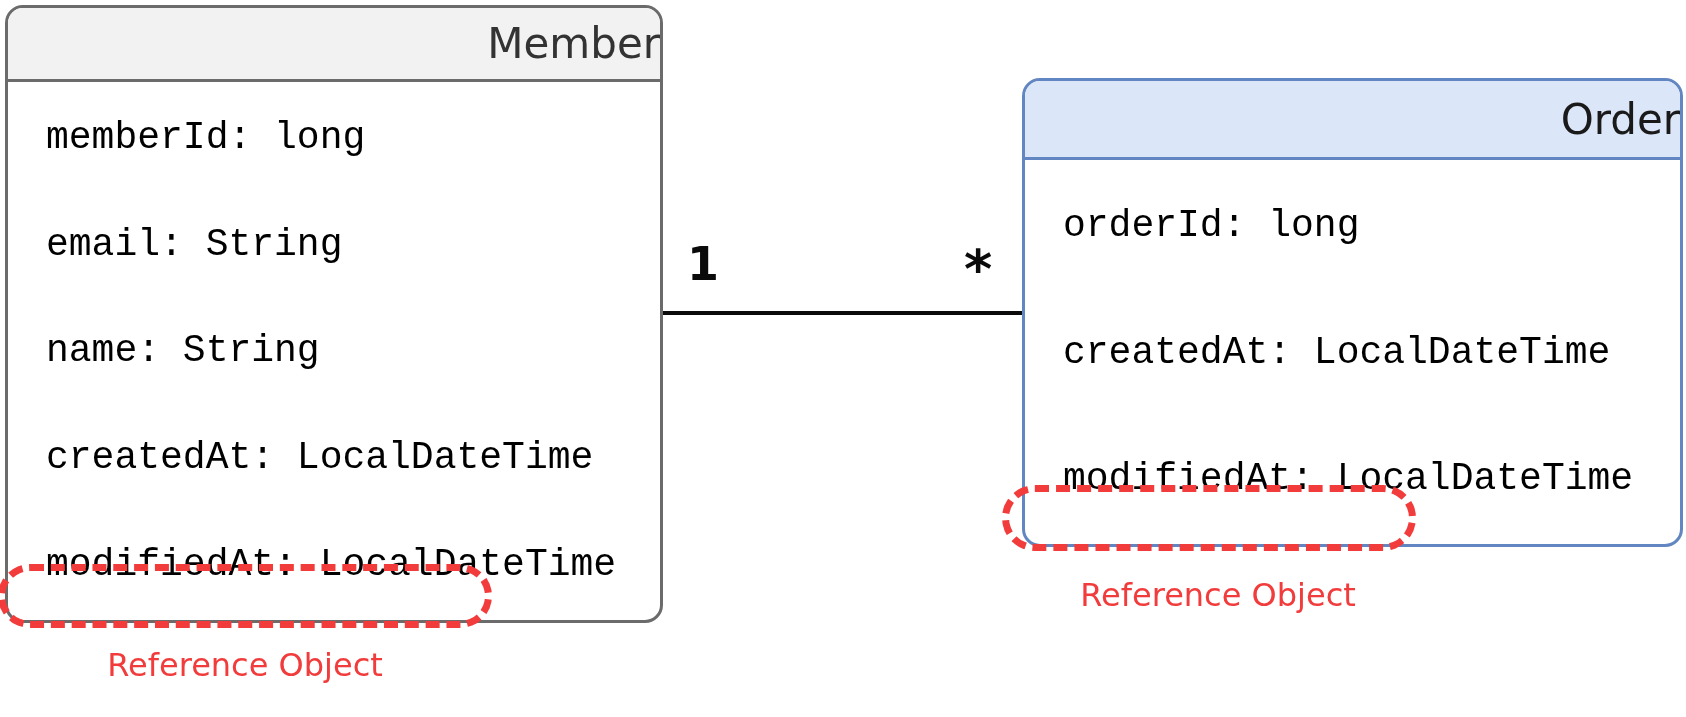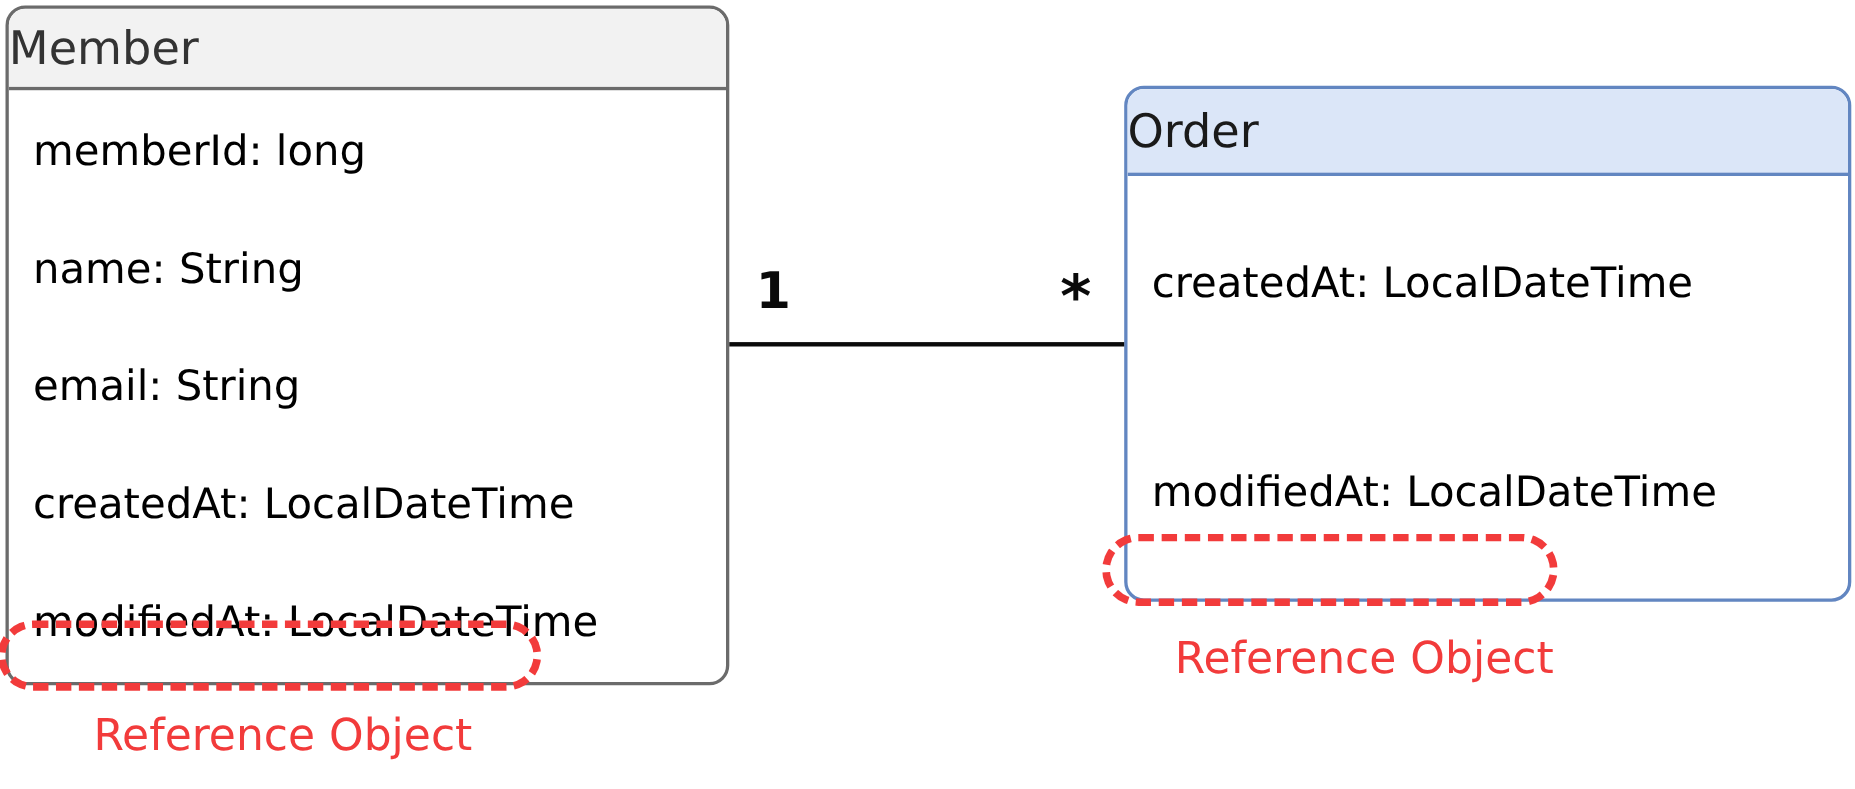--- a/index.html
+++ b/index.html
@@ -31,40 +31,41 @@
   }
   .entity.order {
     left: 1022px; top: 78px;
     width: 661px; height: 469px;
     border: 3px solid #6286c1;
   }
   .entity-header {
     flex: 0 0 auto;
     display: flex;
     align-items: center;
-    justify-content: flex-start;
+    justify-content: flex-end;
     font-size: 42px;
     color: #333333;
   }
   .entity.member .entity-header {
     height: 71px;
     background: #f2f2f2;
     border-bottom: 3px solid #6b6b6b;
   }
   .entity.order .entity-header {
     height: 76px;
     background: #dbe6f8;
     border-bottom: 3px solid #6286c1;
     color: #1a1a1a;
   }
   .entity-body {
     flex: 1 1 auto;
     display: flex;
     flex-direction: column;
-    padding: 2px 0;
+    padding: 2px 16px;
+    font-family: Liberation Mono, monospace;
   }
   .field {
     flex: 1 1 auto;
     display: flex;
     align-items: center;
     padding-left: 22px;
     font-size: 38px;
     color: #000000;
     white-space: nowrap;
   }
@@ -80,21 +81,21 @@
     left: -2px; top: 564px;
     width: 494px; height: 64px;
   }
   .pill-order {
     left: 1002px; top: 485px;
     width: 414px; height: 66px;
   }
   .annotation {
     position: absolute;
     color: #f23b3b;
-    font-size: 40px;
+    font-size: 32px;
     text-align: center;
     white-space: nowrap;
   }
   .annotation.member-annotation {
     left: 85px; top: 646px;
     width: 320px;
   }
   .annotation.order-annotation {
     left: 1068px; top: 576px;
     width: 300px;
@@ -127,32 +128,33 @@
 <body>
 
 <div class="canvas">
 
   <div class="entity member">
     <div class="entity-header">
       <span>Member</span>
     </div>
     <div class="entity-body">
       <div class="field">memberId: long</div>
+      <div class="field">email: String</div>
       <div class="field">name: String</div>
-      <div class="field">email: String</div>
       <div class="field">createdAt: LocalDateTime</div>
       <div class="field">modifiedAt: LocalDateTime</div>
     </div>
   </div>
 
   <div class="entity order">
     <div class="entity-header">
       <span>Order</span>
     </div>
     <div class="entity-body">
+      <div class="field">orderId: long</div>
       <div class="field">createdAt: LocalDateTime</div>
       <div class="field">modifiedAt: LocalDateTime</div>
     </div>
   </div>
 
   <div class="relationship-line"></div>
   <div class="cardinality left-card">1</div>
   <div class="cardinality right-card">*</div>
 
   <div class="highlight-pill pill-member"></div>

